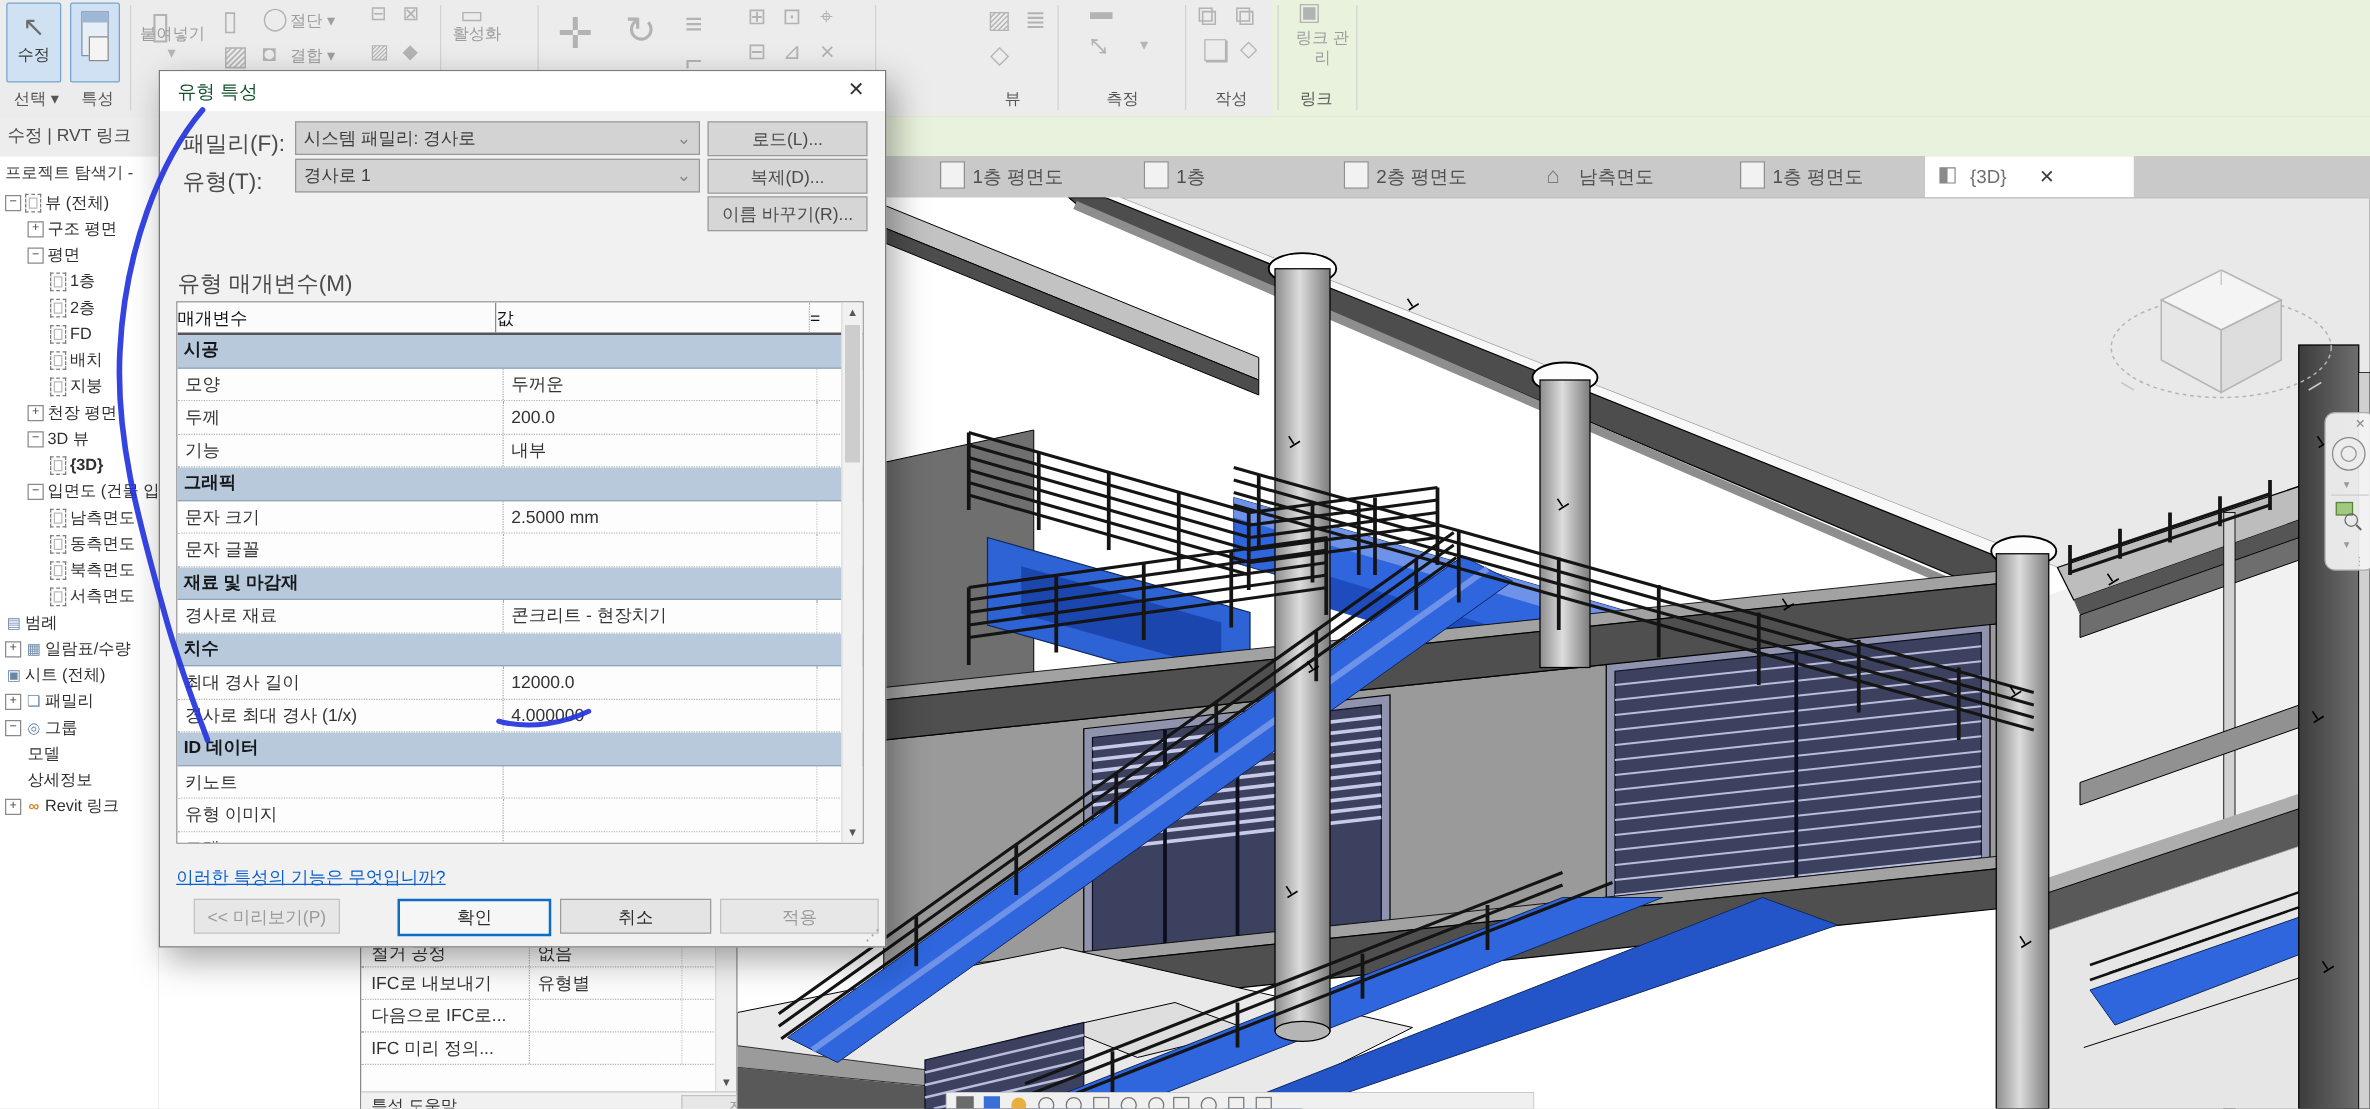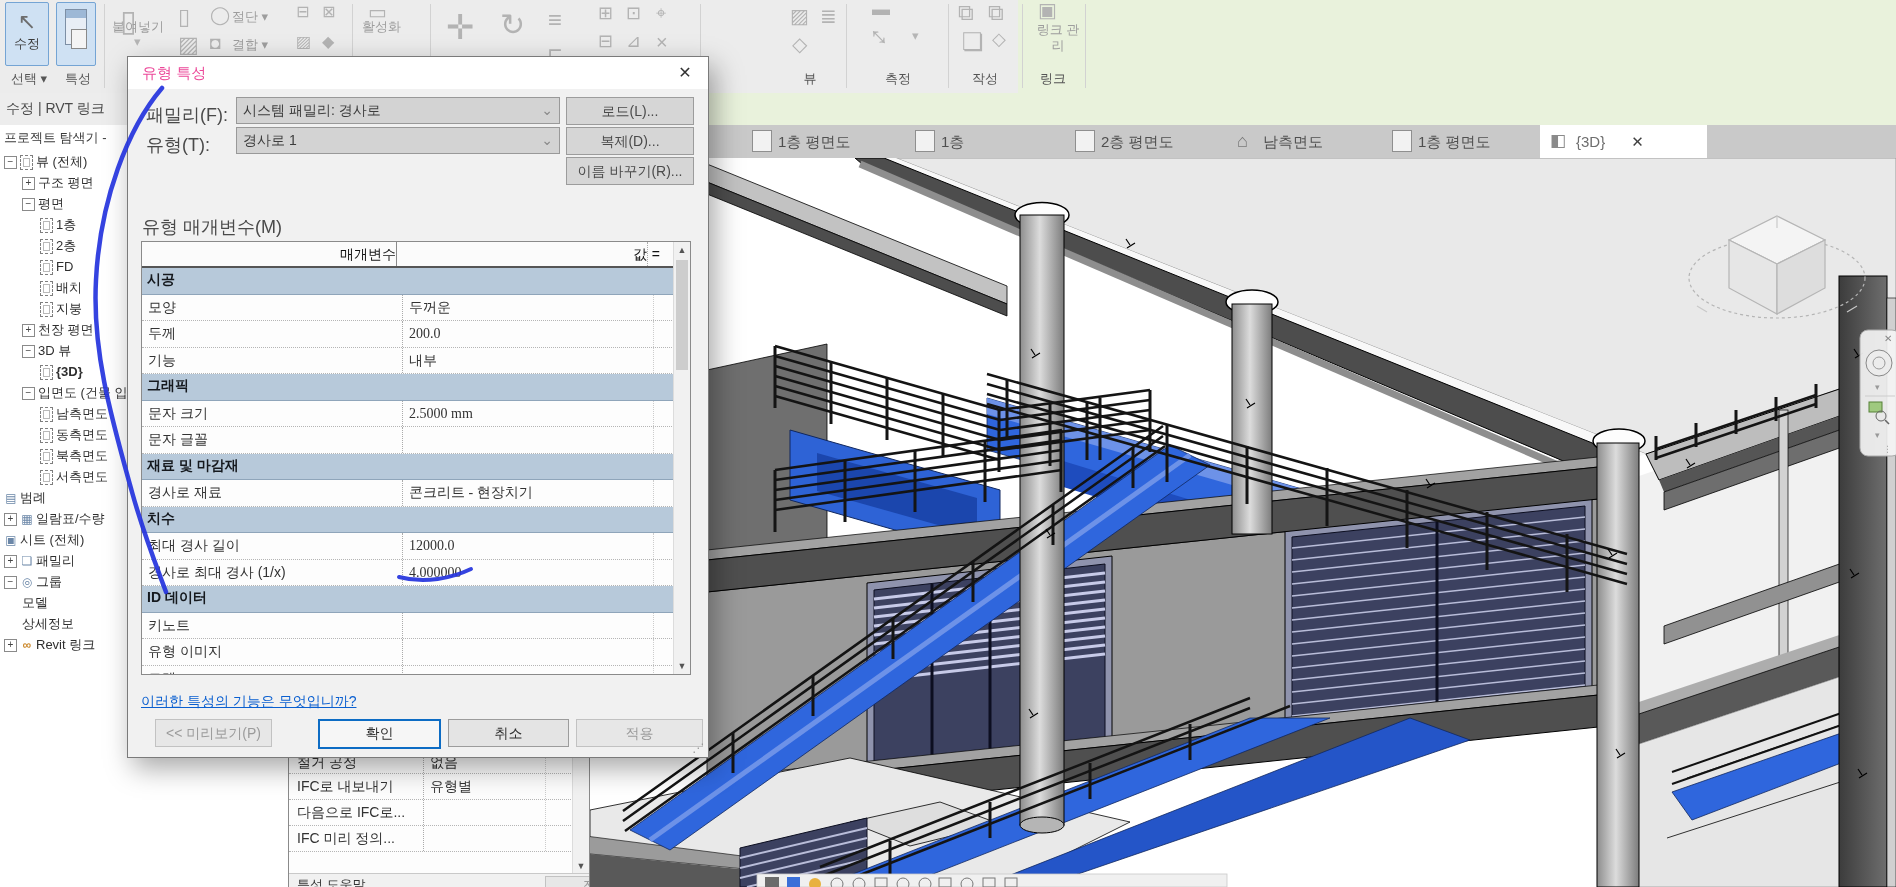--- a/index.html
+++ b/index.html
@@ -40,35 +40,35 @@
   .vtab.active{background:#ffffff;color:#6e6e6e;}
   .vtab .ticon{display:inline-block;width:18px;height:20px;border:1px solid #8f8f8f;background:#f2f2f2;vertical-align:middle;margin:0 6px 4px 10px;position:relative;}
   .vtab .ticon.house{border:none;background:none;width:20px;}
   .vtab .tx{margin-left:26px;color:#3f3f3f;font-weight:bold;font-size:15px;cursor:default;}
   
   #canvas{left:127px;top:158px;width:1769px;height:729px;background:#ffffff;}
   
   #dialog{left:127px;top:56px;width:580px;height:700px;background:#f1f1f1;border:1px solid #7a7a7a;
           box-shadow:6px 10px 26px rgba(0,0,0,.35);z-index:30;}
   #dialog .titlebar{position:absolute;left:0;top:0;width:100%;height:32px;background:#ffffff;}
-  #dialog .titletext{position:absolute;left:14px;top:7px;font-size:15px;color:#ec4899;}
+  #dialog .titletext{position:absolute;left:14px;top:7px;font-size:15px;color:#14532d;}
   #dialog .close{position:absolute;right:8px;top:4px;width:30px;height:24px;text-align:center;line-height:24px;font-size:16px;color:#333;}
   .dlabel{position:absolute;font-size:18px;color:#4a4a4a;}
   .dcombo{position:absolute;height:25px;background:#d3d3d3;border:1px solid #999;color:#3c3c3c;font-size:14px;line-height:25px;padding-left:6px;}
   .dcombo .arr{position:absolute;right:6px;top:0;color:#8a8a8a;}
   .dbtn{position:absolute;height:26px;background:#d6d6d6;border:1px solid #9c9c9c;color:#4a4a4a;font-size:14px;text-align:center;line-height:26px;}
   #ptable{position:absolute;left:13px;top:184px;width:548px;height:432px;background:#fff;border:1px solid #8a8a8a;overflow:hidden;}
   .thead{height:24px;display:flex;border-bottom:2px solid #555;background:#fbfbfb;font-size:14px;color:#111;}
-  .thead div{line-height:24px;text-align:right;}
+  .thead div{line-height:24px;text-align:left;}
   .c-param{width:254px;border-right:1px solid #8a8a8a;}
   .c-value{width:250px;border-right:1px dotted #aaa;}
   .c-eq{width:12px;}
   .prow{height:25.5px;display:flex;border-bottom:1px dotted #b5b5b5;font-size:14px;background:#fdfdfd;}
   .prow .pc{width:254px;line-height:25px;padding-left:6px;border-right:1px dotted #aaa;overflow:hidden;white-space:nowrap;}
-  .prow .vc{width:244px;line-height:25px;padding-left:6px;border-right:1px dotted #ccc;overflow:hidden;white-space:nowrap;font-family:Liberation Serif, serif;}
+  .prow .vc{width:244px;line-height:25px;padding-left:6px;border-right:1px dotted #ccc;overflow:hidden;white-space:nowrap;}
   .prow .ec{width:12px;}
   .srow{height:25.5px;background:#b7c9da;border-bottom:1px solid #8fa5ba;position:relative;font-size:14px;}
   .srow .st{position:absolute;left:5px;top:3px;font-weight:bold;color:#15191e;}
   .srow .chev{position:absolute;right:22px;top:3px;color:#3c4document550;font-size:12px;color:#39465a;}
   .vscroll{position:absolute;right:0;top:0;width:16px;height:100%;background:#f1f1f1;border-left:1px solid #dcdcdc;}
   .vscroll .up{position:absolute;top:0;left:0;width:16px;height:16px;text-align:center;font-size:9px;line-height:16px;color:#555;}
   .vscroll .dn{position:absolute;bottom:0;left:0;width:16px;height:16px;text-align:center;font-size:9px;line-height:16px;color:#555;}
   .vscroll .thumb{position:absolute;left:2px;top:18px;width:12px;height:110px;background:#cdcdcd;}
   #dhelp{position:absolute;left:13px;top:636px;font-size:14px;color:#0a5fd0;text-decoration:underline;}
   .bbtn{position:absolute;top:662px;height:26px;background:#e4e4e4;border:1px solid #9c9c9c;font-size:14px;color:#2c2c2c;text-align:center;line-height:26px;}

